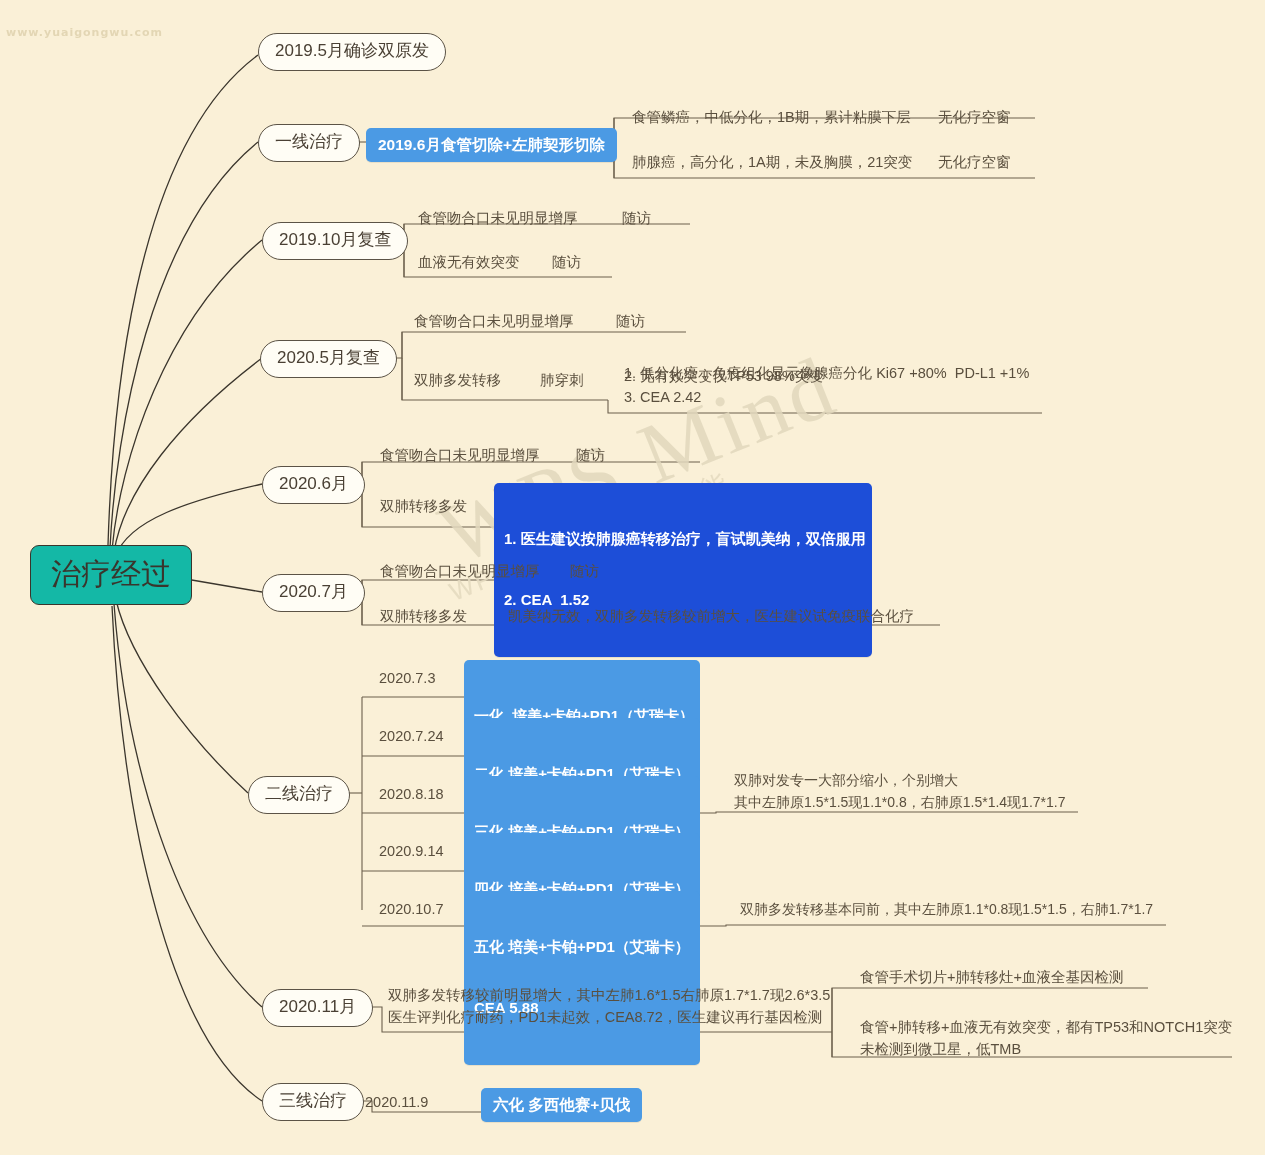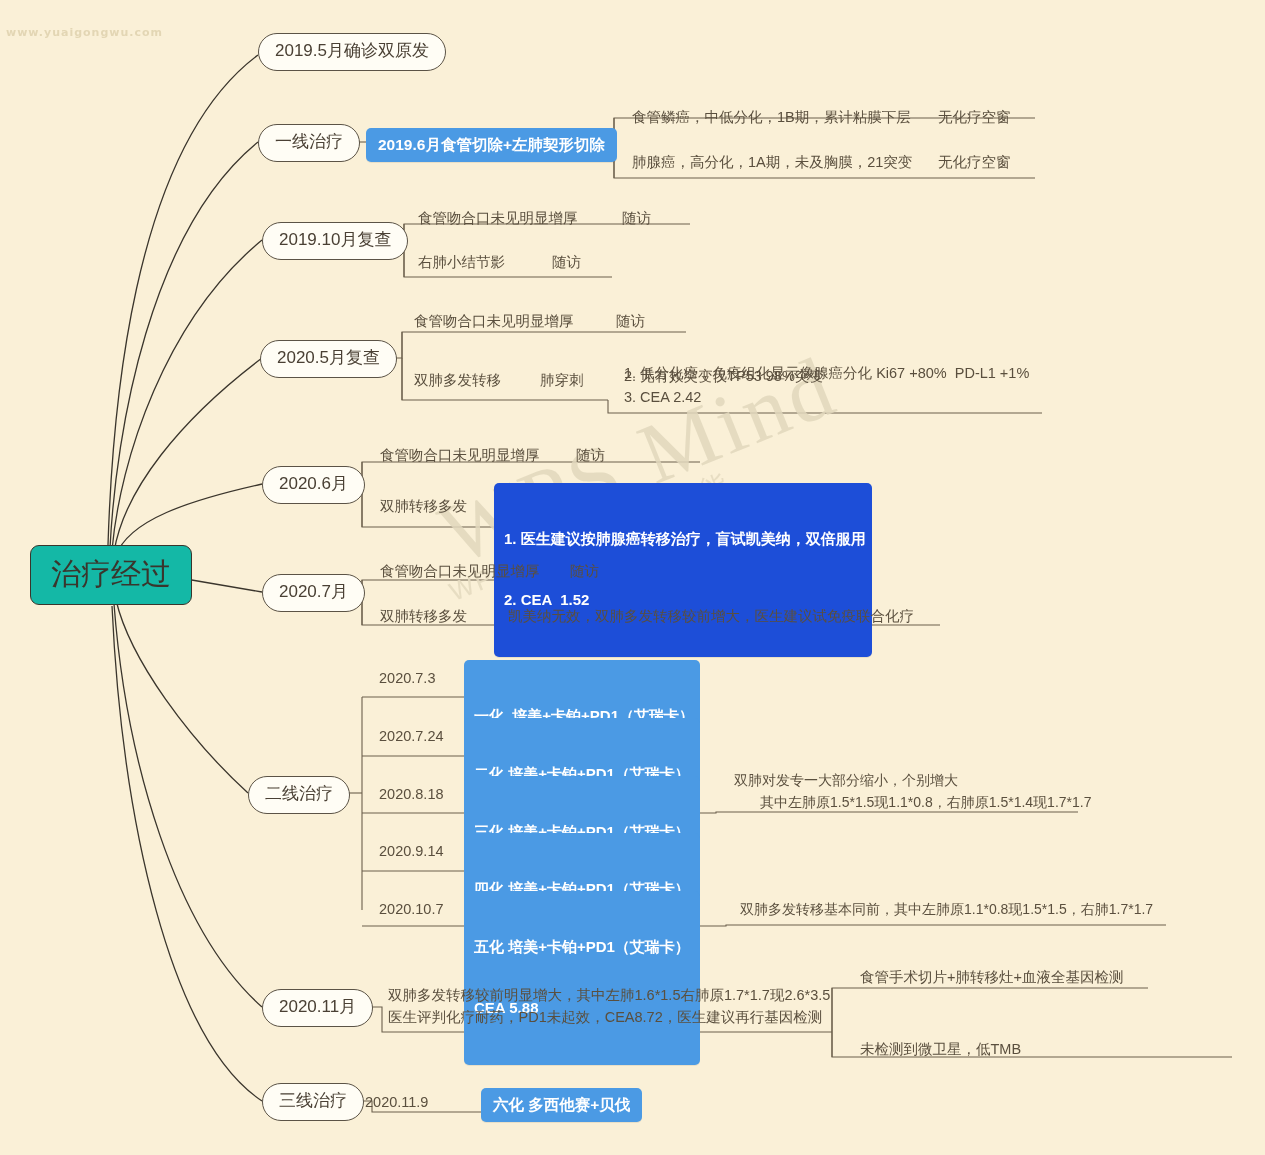--- a/index.html
+++ b/index.html
@@ -150,21 +150,21 @@
   <div class="node branch" style="left:258px;top:124px;">一线治疗</div>
   <div class="node blue one-line" style="left: 366px; top: 128px; background: rgb(75, 154, 228);">2019.6月食管切除+左肺契形切除</div>
   <div class="node plain" style="left:632px;top:107px;">食管鳞癌，中低分化，1B期，累计粘膜下层</div>
   <div class="node plain" style="left:938px;top:107px;">无化疗空窗</div>
   <div class="node plain" style="left:632px;top:152px;">肺腺癌，高分化，1A期，未及胸膜，21突变</div>
   <div class="node plain" style="left:938px;top:152px;">无化疗空窗</div>
 
   <div class="node branch" style="left:262px;top:222px;text-align:center;">2019.10月复查</div>
   <div class="node plain" style="left:418px;top:208px;">食管吻合口未见明显增厚</div>
   <div class="node plain" style="left:622px;top:208px;">随访</div>
-  <div class="node plain" style="left:418px;top:252px;">右肺小结节影</div>
+  <div class="node plain" style="left:418px;top:252px;">血液无有效突变</div>
   <div class="node plain" style="left:552px;top:252px;">随访</div>
 
   <div class="node branch" style="left:260px;top:340px;">2020.5月复查</div>
   <div class="node plain" style="left:414px;top:311px;">食管吻合口未见明显增厚</div>
   <div class="node plain" style="left:616px;top:311px;">随访</div>
   <div class="node plain" style="left:414px;top:370px;">双肺多发转移</div>
   <div class="node plain" style="left:540px;top:370px;">肺穿刺</div>
   <div class="node plain" style="left:624px;top:363px;">1. 低分化癌，免疫组化显示像腺癌分化 Ki67 +80%  PD-L1 +1%</div>
   <div class="node plain" style="left:624px;top:366px;">2. 无有效突变仅TP53 98%突变</div>
   <div class="node plain" style="left:624px;top:387px;">3. CEA 2.42</div>
@@ -197,38 +197,39 @@
     <div>二化 培美+卡铂+PD1（艾瑞卡）</div>
     <div class="cea">CEA 3.1</div>
   </div>
 
   <div class="node date" style="left:379px;top:786px;">2020.8.18</div>
   <div class="node blue" style="left: 464px; top: 776px; width: 236px; background: rgb(75, 154, 228);">
     <div>三化 培美+卡铂+PD1（艾瑞卡）</div>
     <div class="cea">CEA 3.13</div>
   </div>
   <div class="node plain sm" style="left:734px;top:771px;">双肺对发专一大部分缩小，个别增大</div>
-  <div class="node plain sm" style="left:734px;top:793px;margin-left:26px;">其中左肺原1.5*1.5现1.1*0.8，右肺原1.5*1.4现1.7*1.7</div>
+  <div class="node plain sm" style="left:734px;top:793px;">其中左肺原1.5*1.5现1.1*0.8，右肺原1.5*1.4现1.7*1.7</div>
 
   <div class="node date" style="left:379px;top:843px;">2020.9.14</div>
   <div class="node blue" style="left: 464px; top: 833px; width: 236px; background: rgb(75, 154, 228);">
     <div>四化 培美+卡铂+PD1（艾瑞卡）</div>
     <div class="cea">CEA 3.44</div>
   </div>
 
   <div class="node date" style="left:379px;top:901px;">2020.10.7</div>
   <div class="node blue" style="left: 464px; top: 891px; width: 236px; background: rgb(75, 154, 228);">
     <div>五化 培美+卡铂+PD1（艾瑞卡）</div>
     <div class="cea">CEA 5.88</div>
   </div>
   <div class="node plain sm" style="left:740px;top:900px;">双肺多发转移基本同前，其中左肺原1.1*0.8现1.5*1.5，右肺1.7*1.7</div>
 
   <div class="node branch" style="left:262px;top:989px;">2020.11月</div>
   <div class="node plain" style="left:388px;top:985px;">双肺多发转移较前明显增大，其中左肺1.6*1.5右肺原1.7*1.7现2.6*3.5</div>
   <div class="node plain" style="left:388px;top:1007px;">医生评判化疗耐药，PD1未起效，CEA8.72，医生建议再行基因检测</div>
   <div class="node plain" style="left:860px;top:967px;">食管手术切片+肺转移灶+血液全基因检测</div>
+  <div class="node plain" style="left:860px;top:1017px;">食管+肺转移+血液无有效突变，都有TP53和NOTCH1突变</div>
   <div class="node plain" style="left:860px;top:1039px;">未检测到微卫星，低TMB</div>
 
   <div class="node branch" style="left:262px;top:1083px;">三线治疗</div>
   <div class="node date" style="left:365px;top:1094px;">2020.11.9</div>
   <div class="node blue one-line" style="left: 481px; top: 1088px; background: rgb(75, 154, 228);">六化 多西他赛+贝伐</div>
 
 </div>
 
 </body></html>

